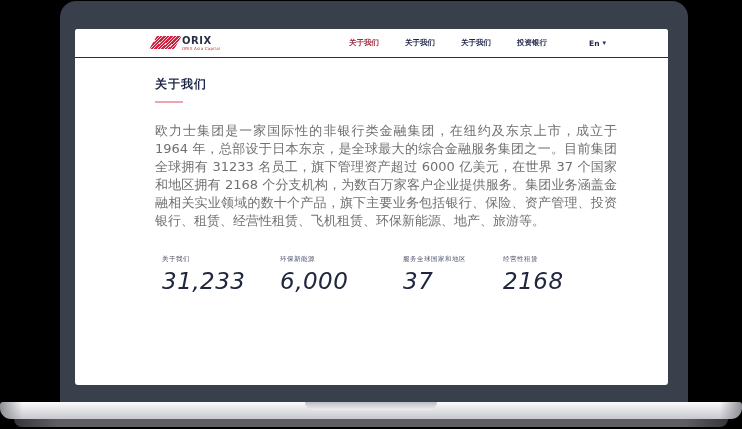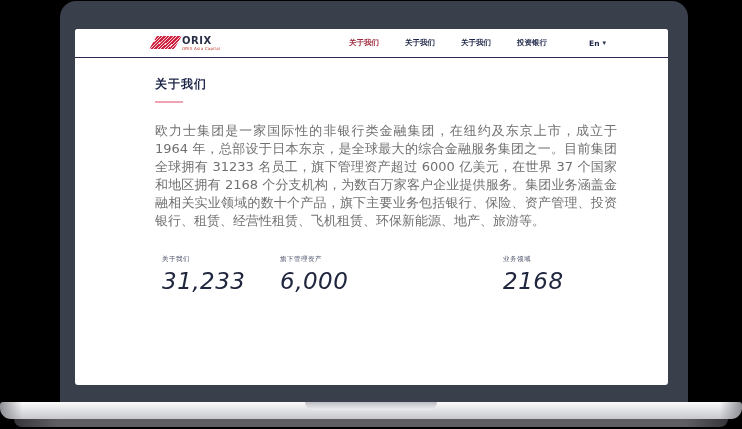--- a/index.html
+++ b/index.html
@@ -117,25 +117,29 @@
         <div class="about-title">关于我们</div>
         <div class="about-rule"></div>
         <div class="about-para">欧力士集团是一家国际性的非银行类金融集团，在纽约及东京上市，成立于 1964 年，总部设于日本东京，是全球最大的综合金融服务集团之一。目前集团全球拥有 31233 名员工，旗下管理资产超过 6000 亿美元，在世界 37 个国家和地区拥有 2168 个分支机构，为数百万家客户企业提供服务。集团业务涵盖金融相关实业领域的数十个产品，旗下主要业务包括银行、保险、资产管理、投资银行、租赁、经营性租赁、飞机租赁、环保新能源、地产、旅游等。</div>
 
         <div class="stats">
           <div class="stat stat-1">
             <div class="stat-label">关于我们</div>
             <div class="stat-value"><span>31,233</span></div>
           </div>
           <div class="stat stat-2">
-            <div class="stat-label">旗下管理资产</div>
+            <div class="stat-label">环保新能源</div>
             <div class="stat-value"><span>6,000</span></div>
           </div>
+          <div class="stat stat-3">
+            <div class="stat-label">服务全球国家和地区</div>
+            <div class="stat-value"><span>37</span></div>
+          </div>
           <div class="stat stat-4">
-            <div class="stat-label">业务领域</div>
+            <div class="stat-label">经营性租赁</div>
             <div class="stat-value"><span>2168</span></div>
           </div>
         </div>
       </div>
 
     </div>
   </div>
 
   <div class="deck">
     <div class="deck-notch"></div>

